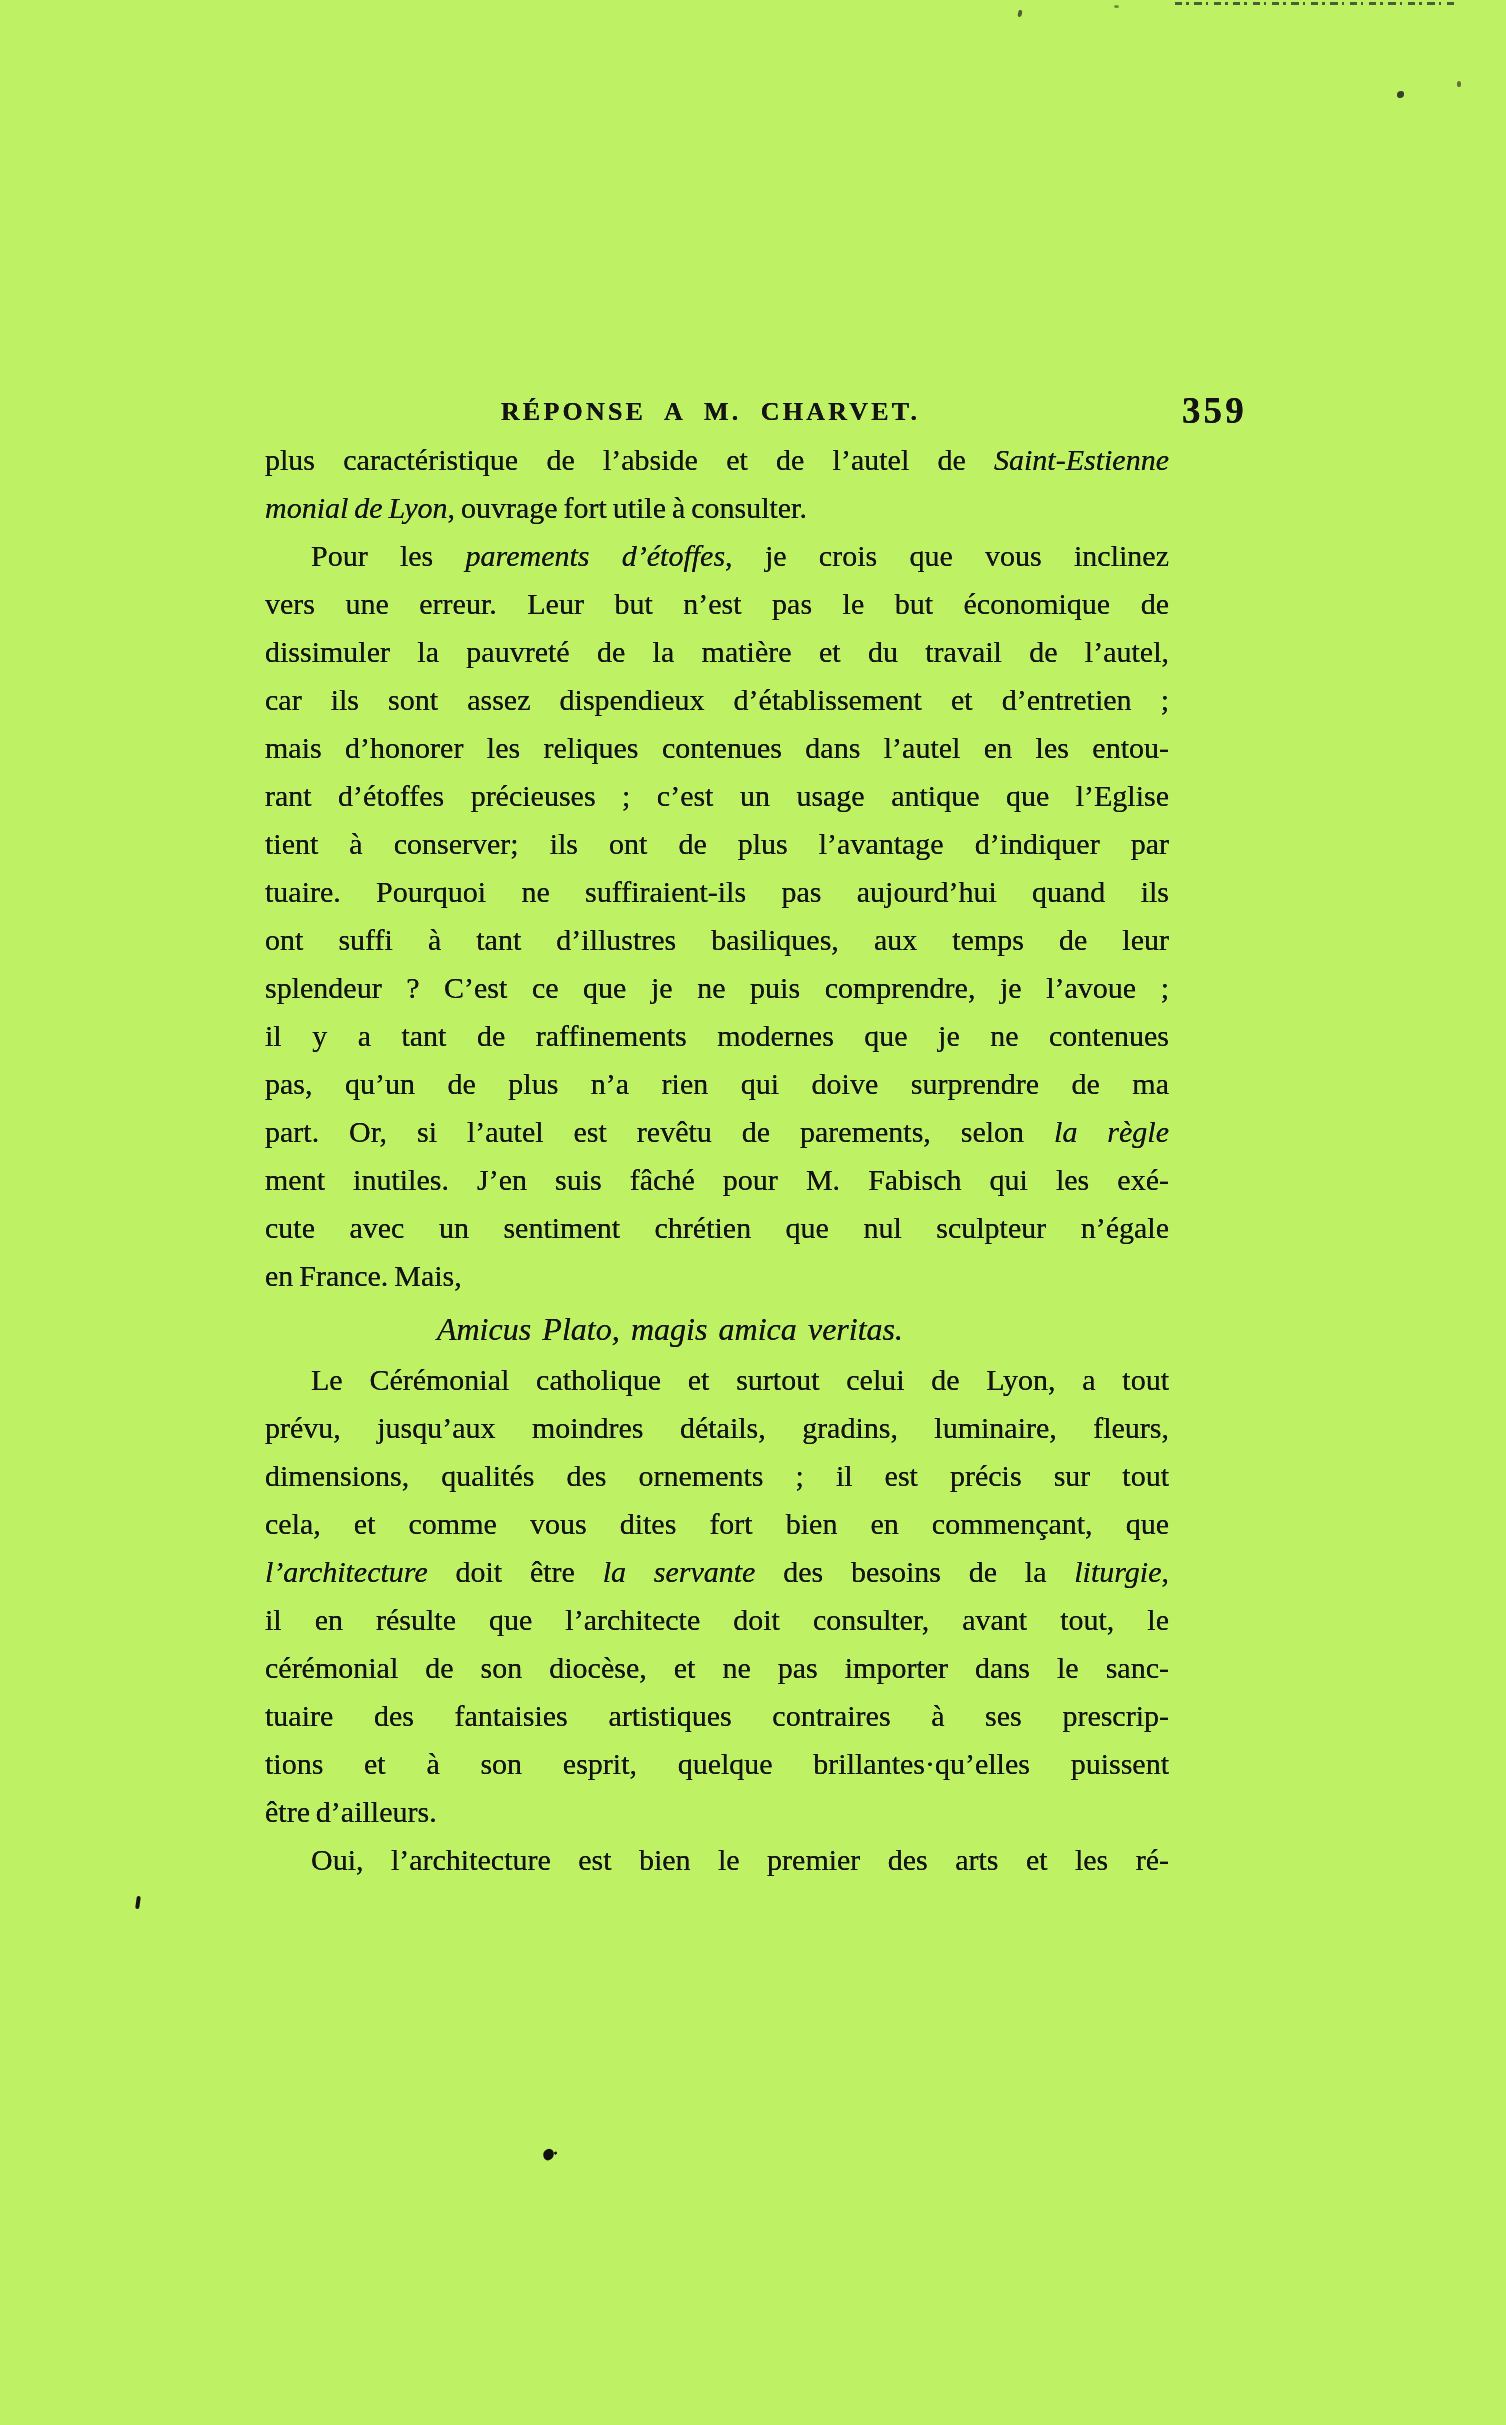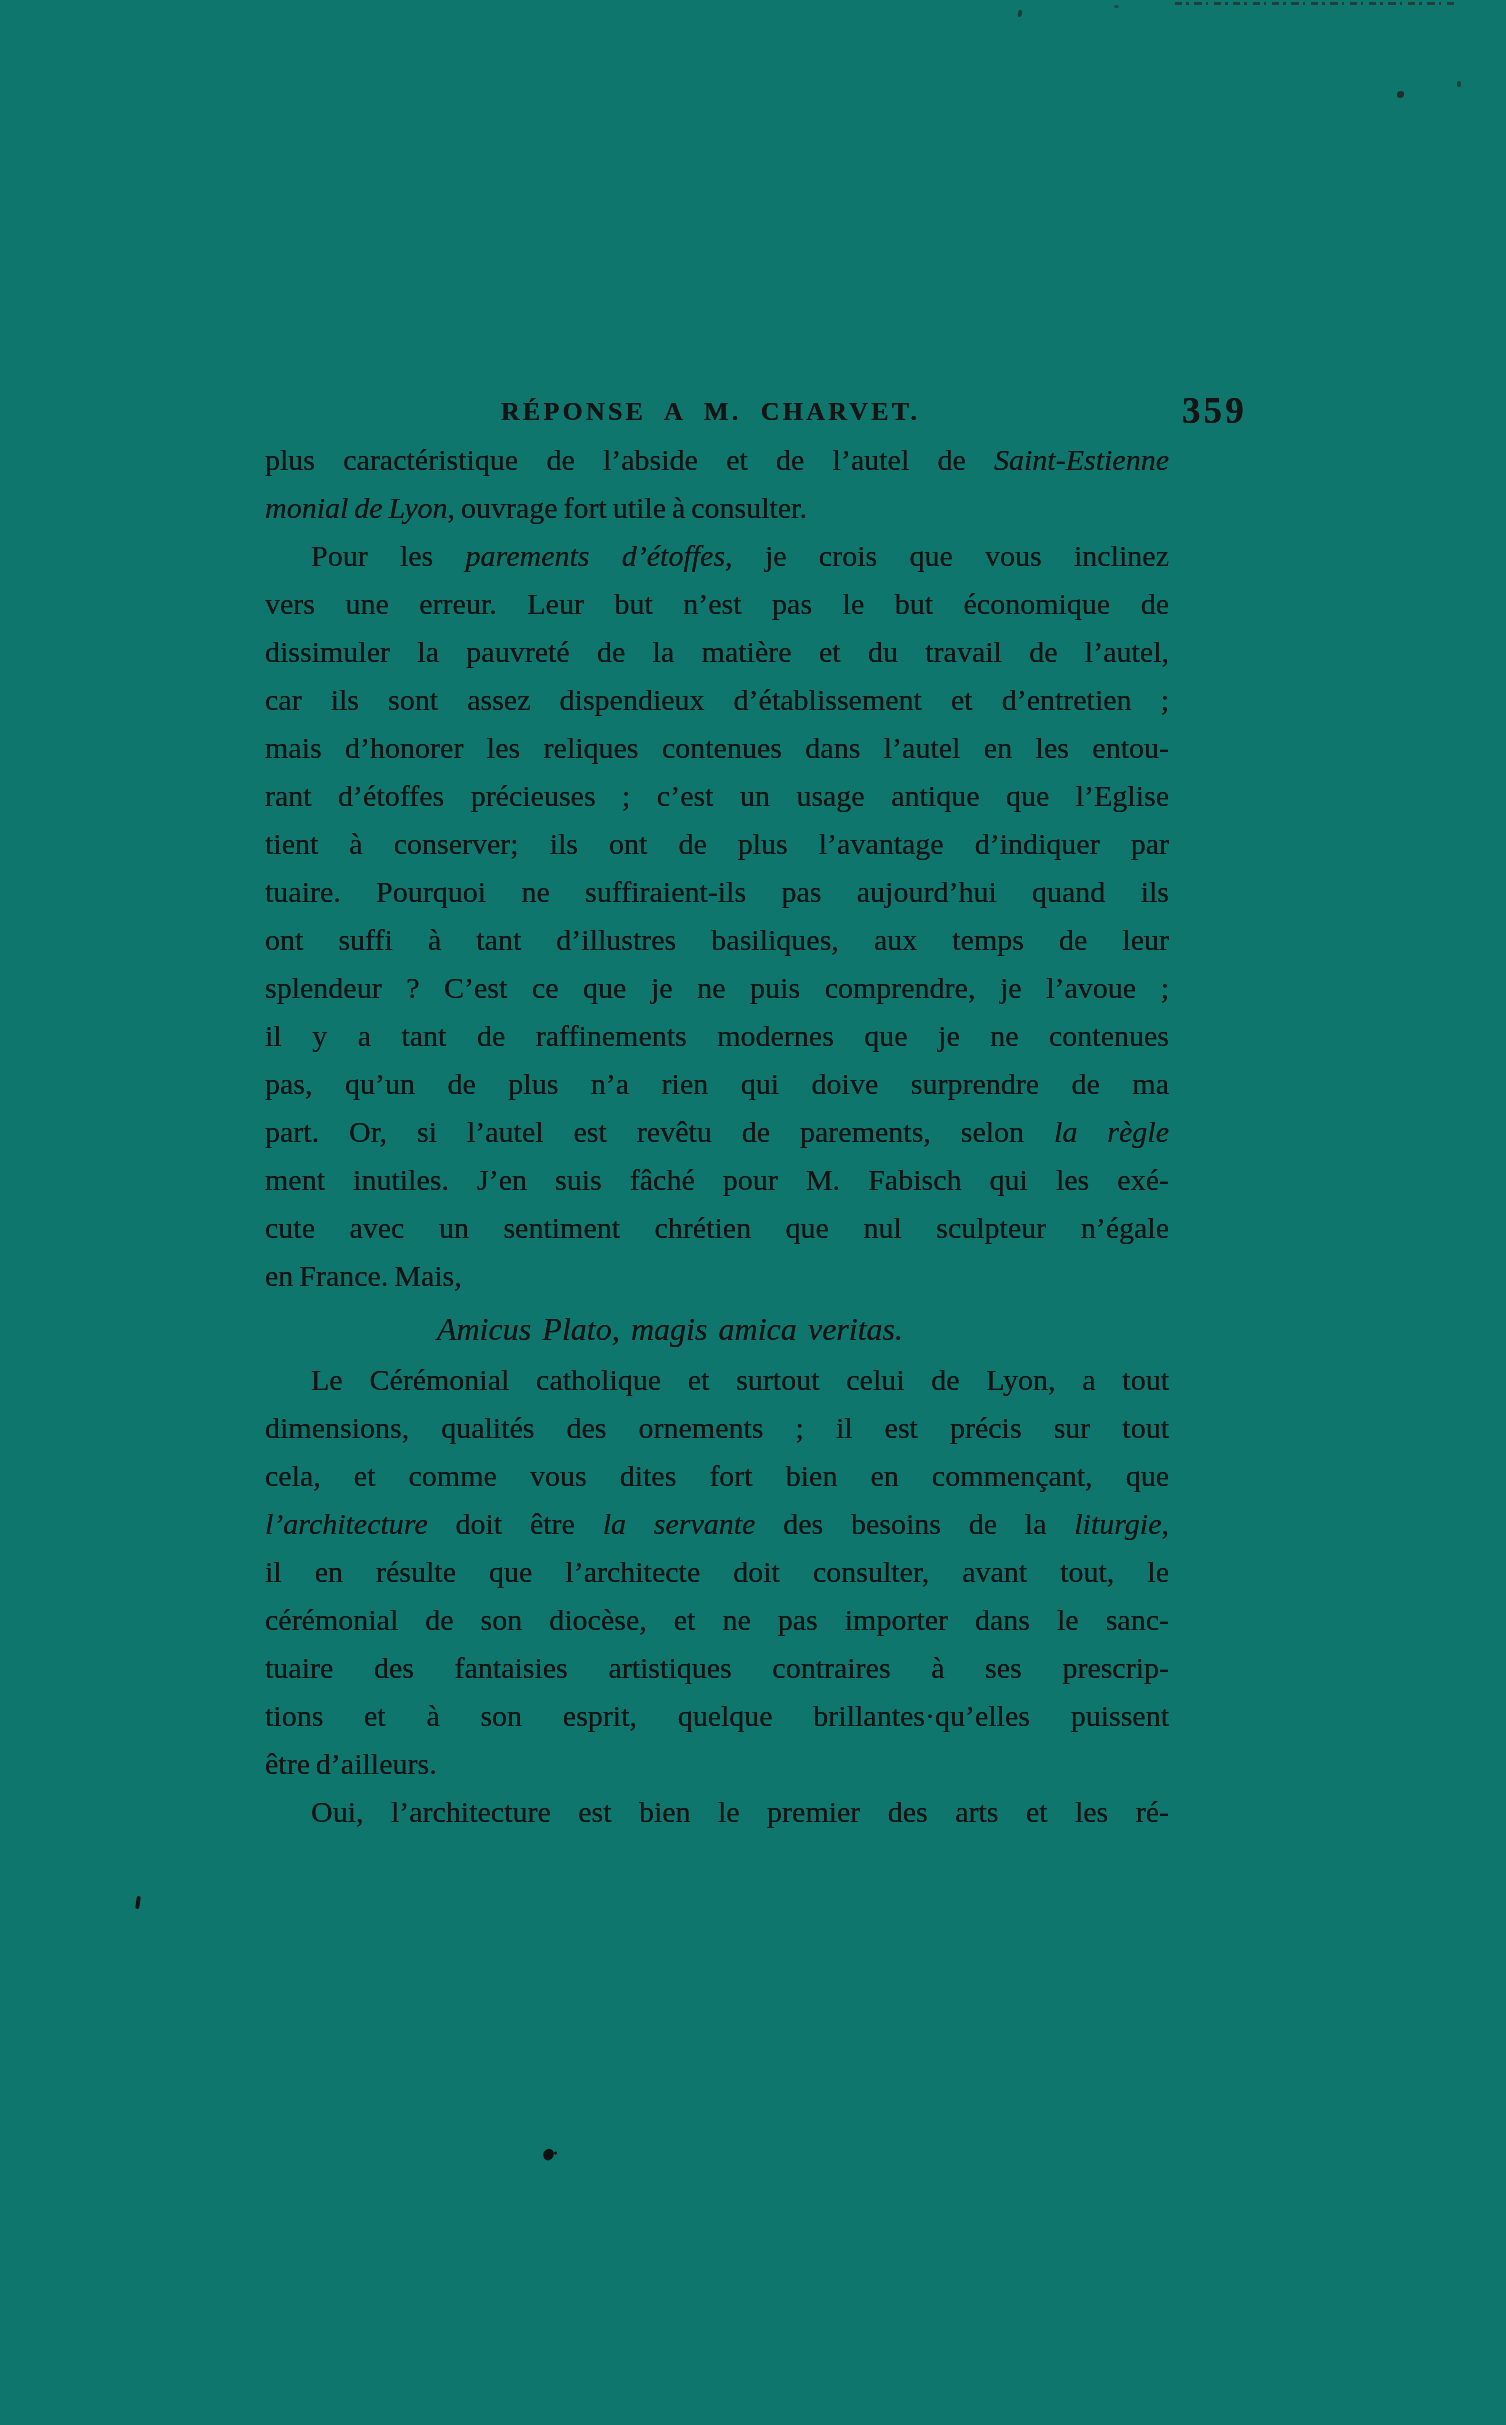--- a/index.html
+++ b/index.html
@@ -4,21 +4,21 @@
 <style>
   html, body {
     margin: 0;
     padding: 0;
     background: #ffffff;
   }
   .page {
     position: relative;
     width: 1506px;
     height: 2426px;
-    background: #0f766e;
+    background: #bef264;
     overflow: hidden;
     font-family: "Liberation Serif", "DejaVu Serif", serif;
     color: #141414;
   }
   
   .running-header {
     position: absolute;
     top: 397px;
     left: 259px;
     width: 903px;
@@ -166,20 +166,21 @@
       <div class="line"><span>ont suffi à tant d’illustres basiliques, aux temps de leur</span></div>
       <div class="line"><span>splendeur ? C’est ce que je ne puis comprendre, je l’avoue ;</span></div>
       <div class="line"><span>il y a tant de raffinements modernes que je ne contenues</span></div>
       <div class="line"><span>pas, qu’un de plus n’a rien qui doive surprendre de ma</span></div>
       <div class="line"><span>part. Or, si l’autel est revêtu de parements, selon </span><i>la règle</i></div>
       <div class="line"><span>ment inutiles. J’en suis fâché pour M. Fabisch qui les exé-</span></div>
       <div class="line"><span>cute avec un sentiment chrétien que nul sculpteur n’égale</span></div>
       <div class="line endline"><span>en France. Mais,</span></div>
       <div class="line quote"><span>Amicus Plato, magis amica veritas.</span></div>
       <div class="line indent"><span>Le Cérémonial catholique et surtout celui de Lyon,  a tout</span></div>
+      <div class="line"><span>prévu,  jusqu’aux moindres détails, gradins, luminaire, fleurs,</span></div>
       <div class="line"><span>dimensions,  qualités  des  ornements ; il est précis  sur  tout</span></div>
       <div class="line"><span>cela, et comme vous dites fort bien en commençant, que</span></div>
       <div class="line"><i>l’architecture</i><span> doit être </span><i>la servante</i><span> des besoins de la </span><i>liturgie</i><span>,</span></div>
       <div class="line"><span>il en résulte que l’architecte doit consulter, avant tout, le</span></div>
       <div class="line"><span>cérémonial de son diocèse, et ne pas importer dans le sanc-</span></div>
       <div class="line"><span>tuaire des fantaisies artistiques contraires à ses prescrip-</span></div>
       <div class="line"><span>tions et à son esprit, quelque brillantes·qu’elles puissent</span></div>
       <div class="line endline"><span>être d’ailleurs.</span></div>
       <div class="line indent"><span>Oui, l’architecture est bien le premier des arts et les ré-</span></div>
     </div>

